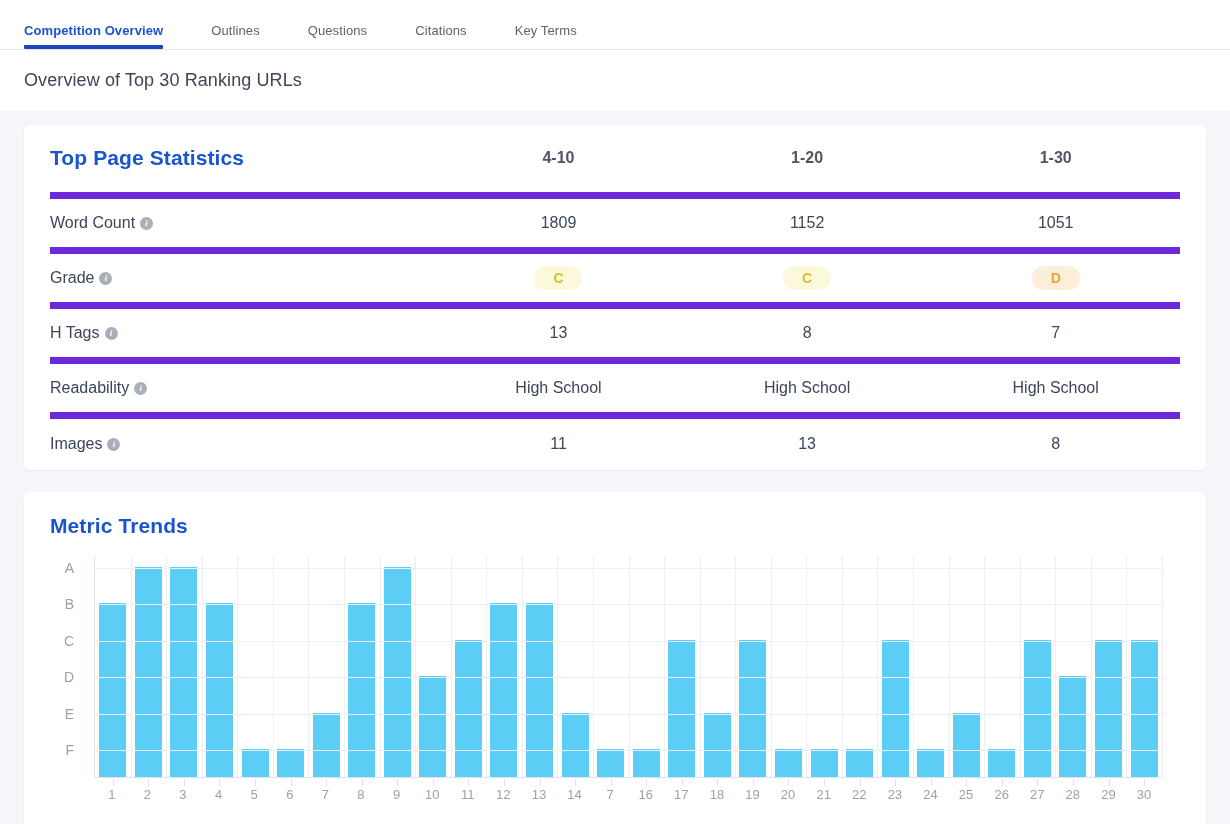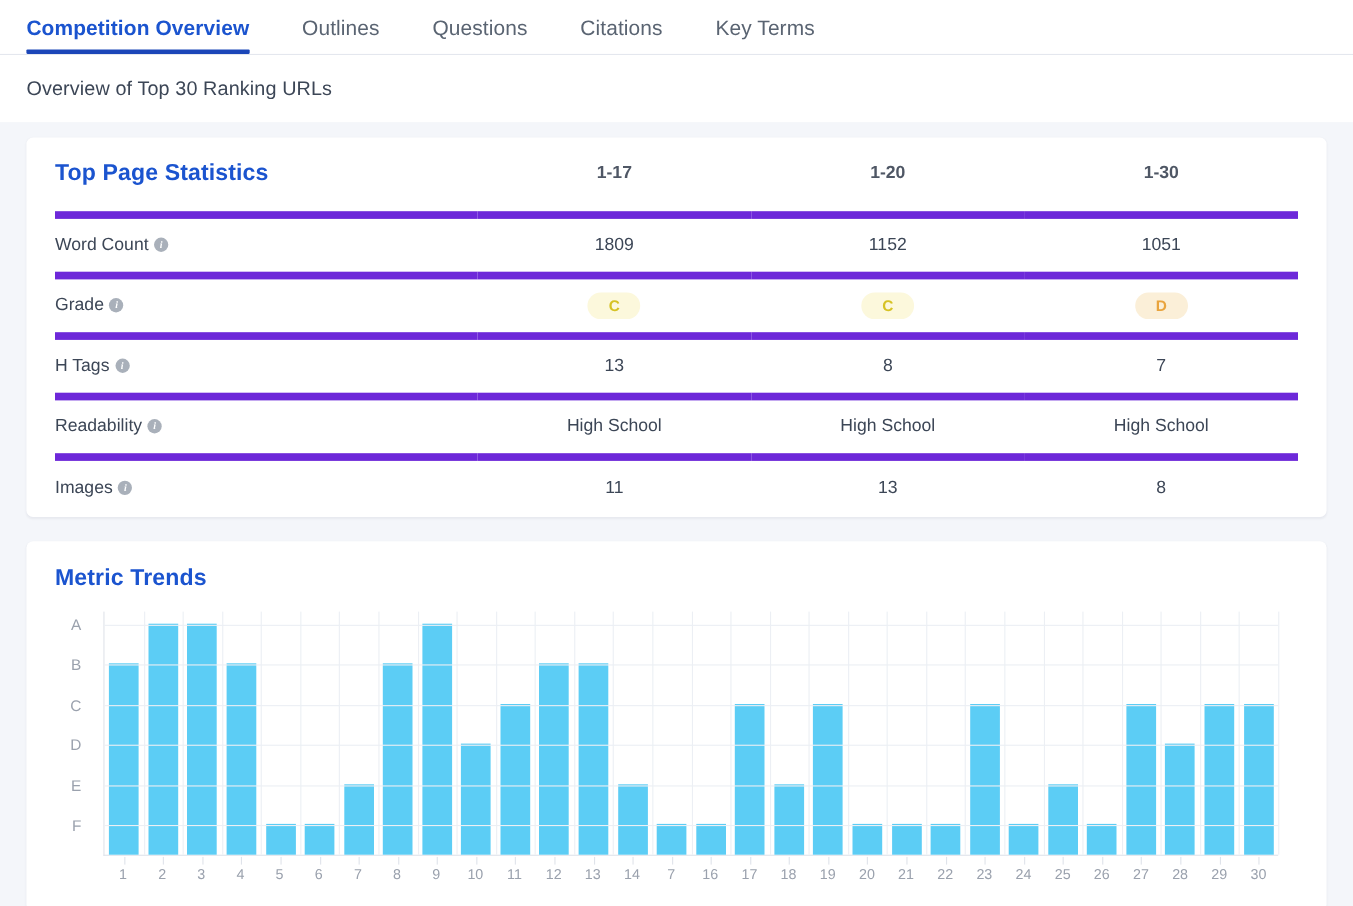--- a/index.html
+++ b/index.html
@@ -15,21 +15,21 @@
   .tabbar {
     height: 50px;
     background: #ffffff;
     display: flex;
     align-items: flex-end;
     padding: 0 24px;
     border-bottom: 1px solid #e4e7ee;
     position: relative;
   }
   .tab {
-    font-size: 19px;
+    font-size: 13px;
     color: #5a6472;
     padding: 0 0 11px 0;
     margin-right: 48px;
     cursor: pointer;
     white-space: nowrap;
     position: relative;
     letter-spacing: .1px;
   }
   .tab:last-child { margin-right: 12px; }
   .tab.active { color: #1b54cf; font-weight: 700; }
@@ -269,21 +269,21 @@
     <table class="stats">
       <colgroup>
           <col class="c0">
           <col class="cv">
           <col class="cv">
           <col class="cv">
         </colgroup>
       <thead>
         <tr>
           <th class="stats-title">Top Page Statistics</th>
-          <th class="col-head">1-17</th>
+          <th class="col-head">4-10</th>
           <th class="col-head">1-20</th>
           <th class="col-head">1-30</th>
         </tr>
       </thead>
       <tbody>
 
         <tr>
           <td class="row-label"><span>Word Count</span><span class="info-icon">i</span></td>
           <td class="cell-val">1809</td>
           <td class="cell-val">1152</td>

